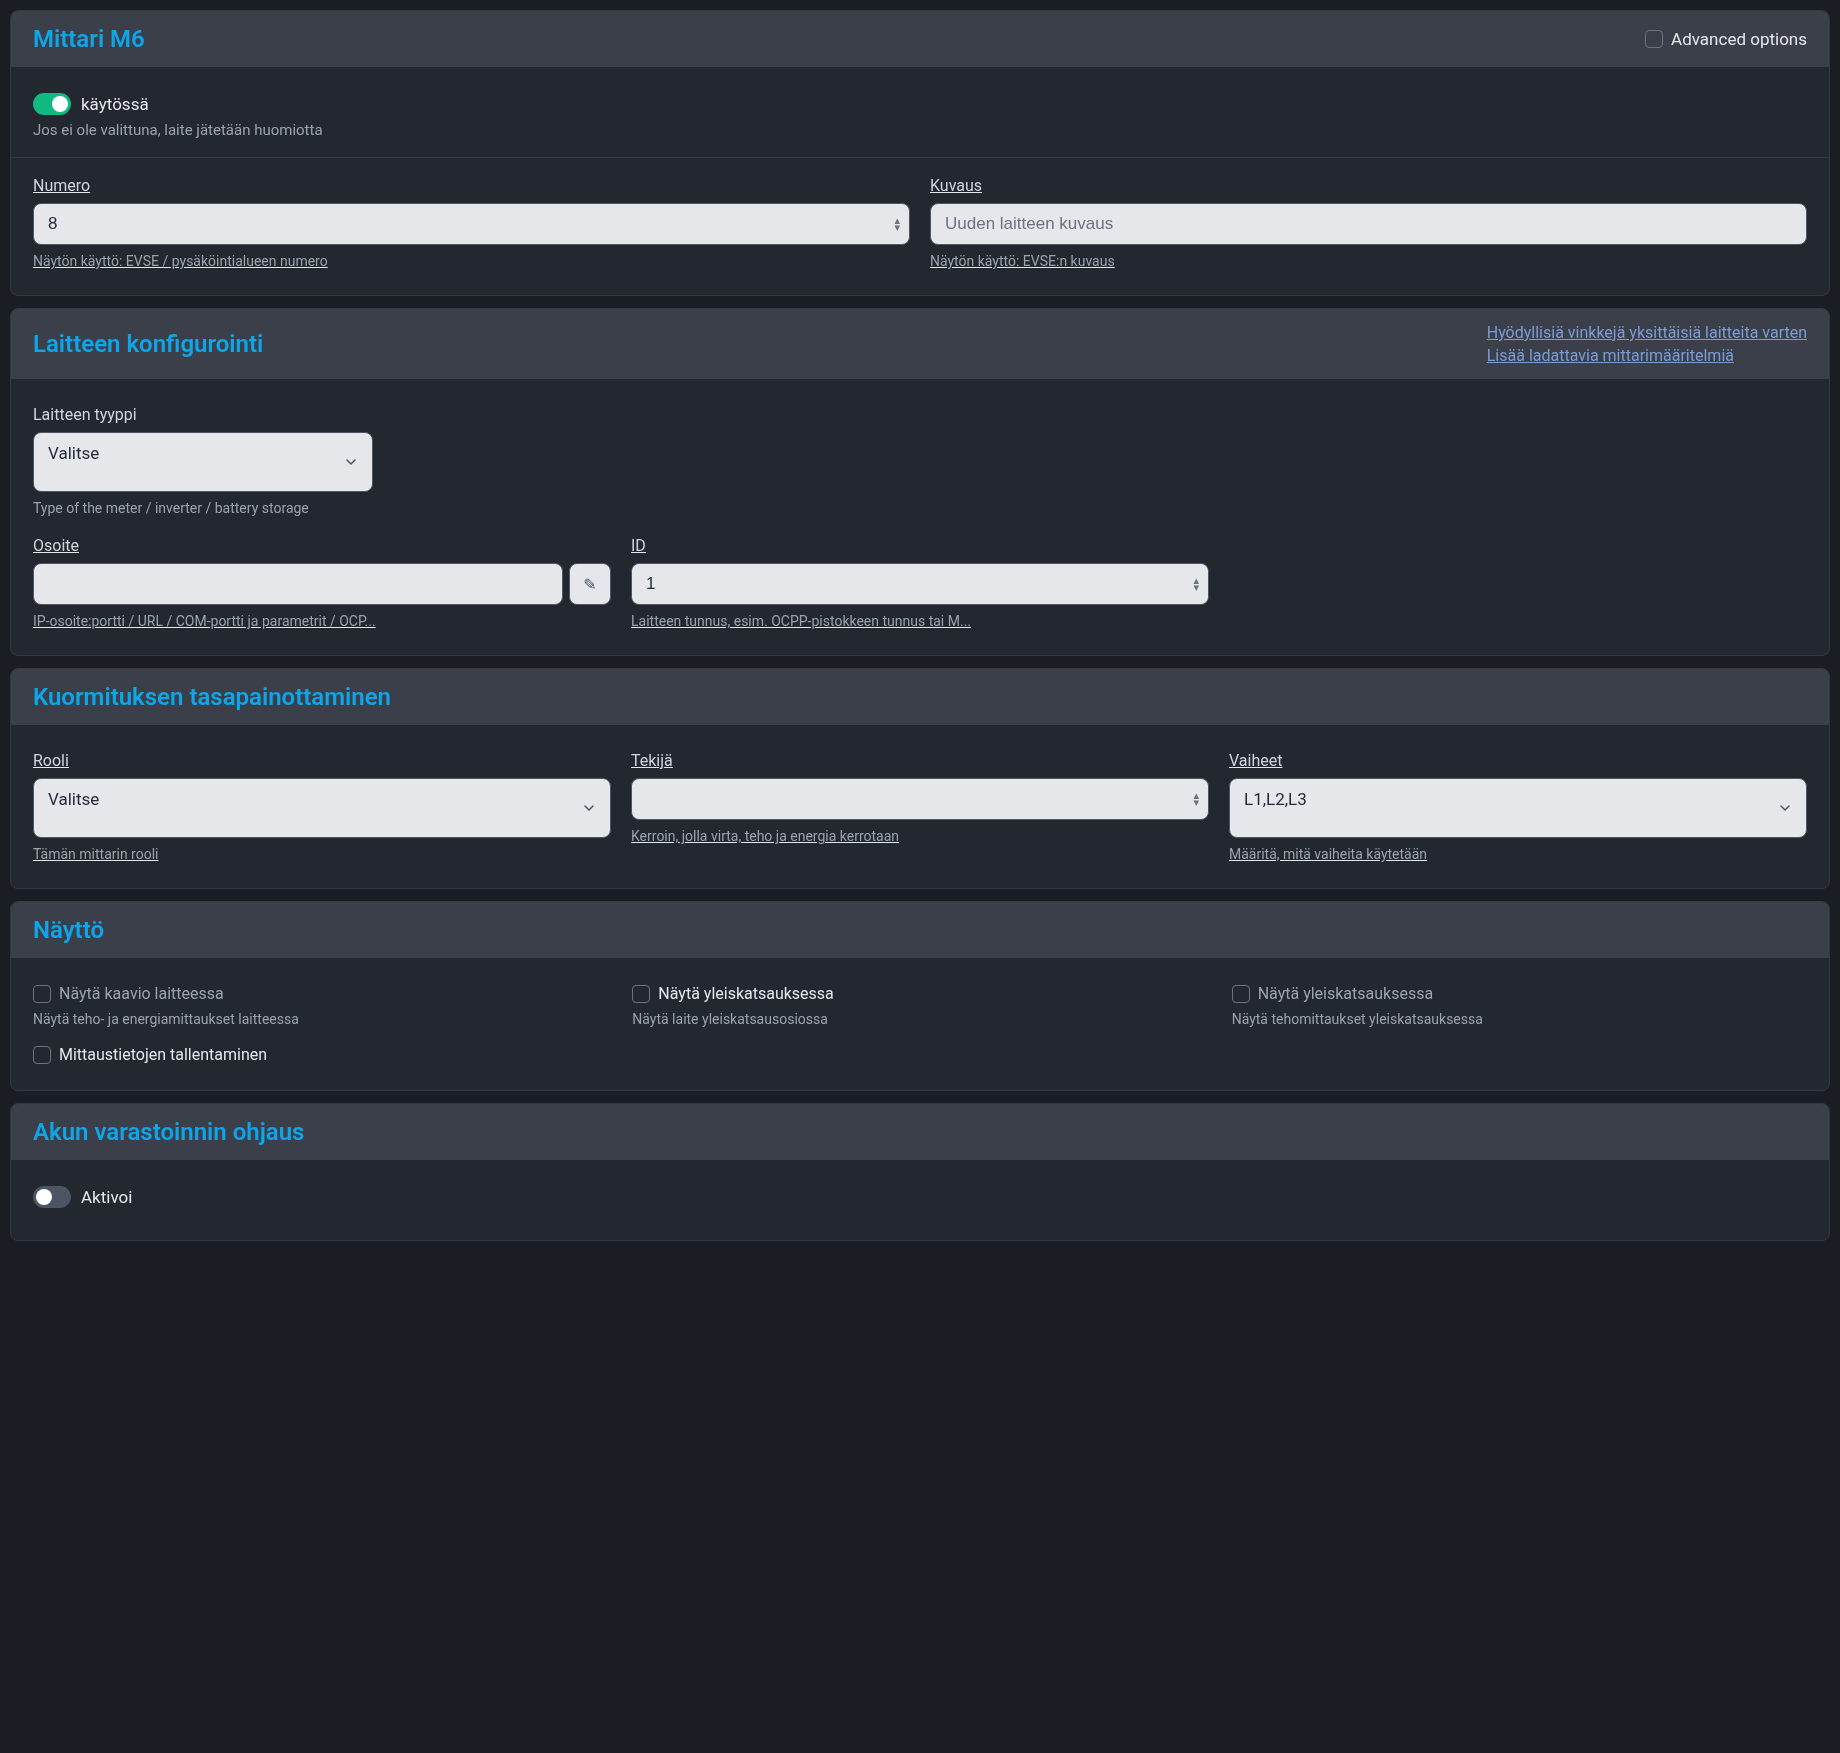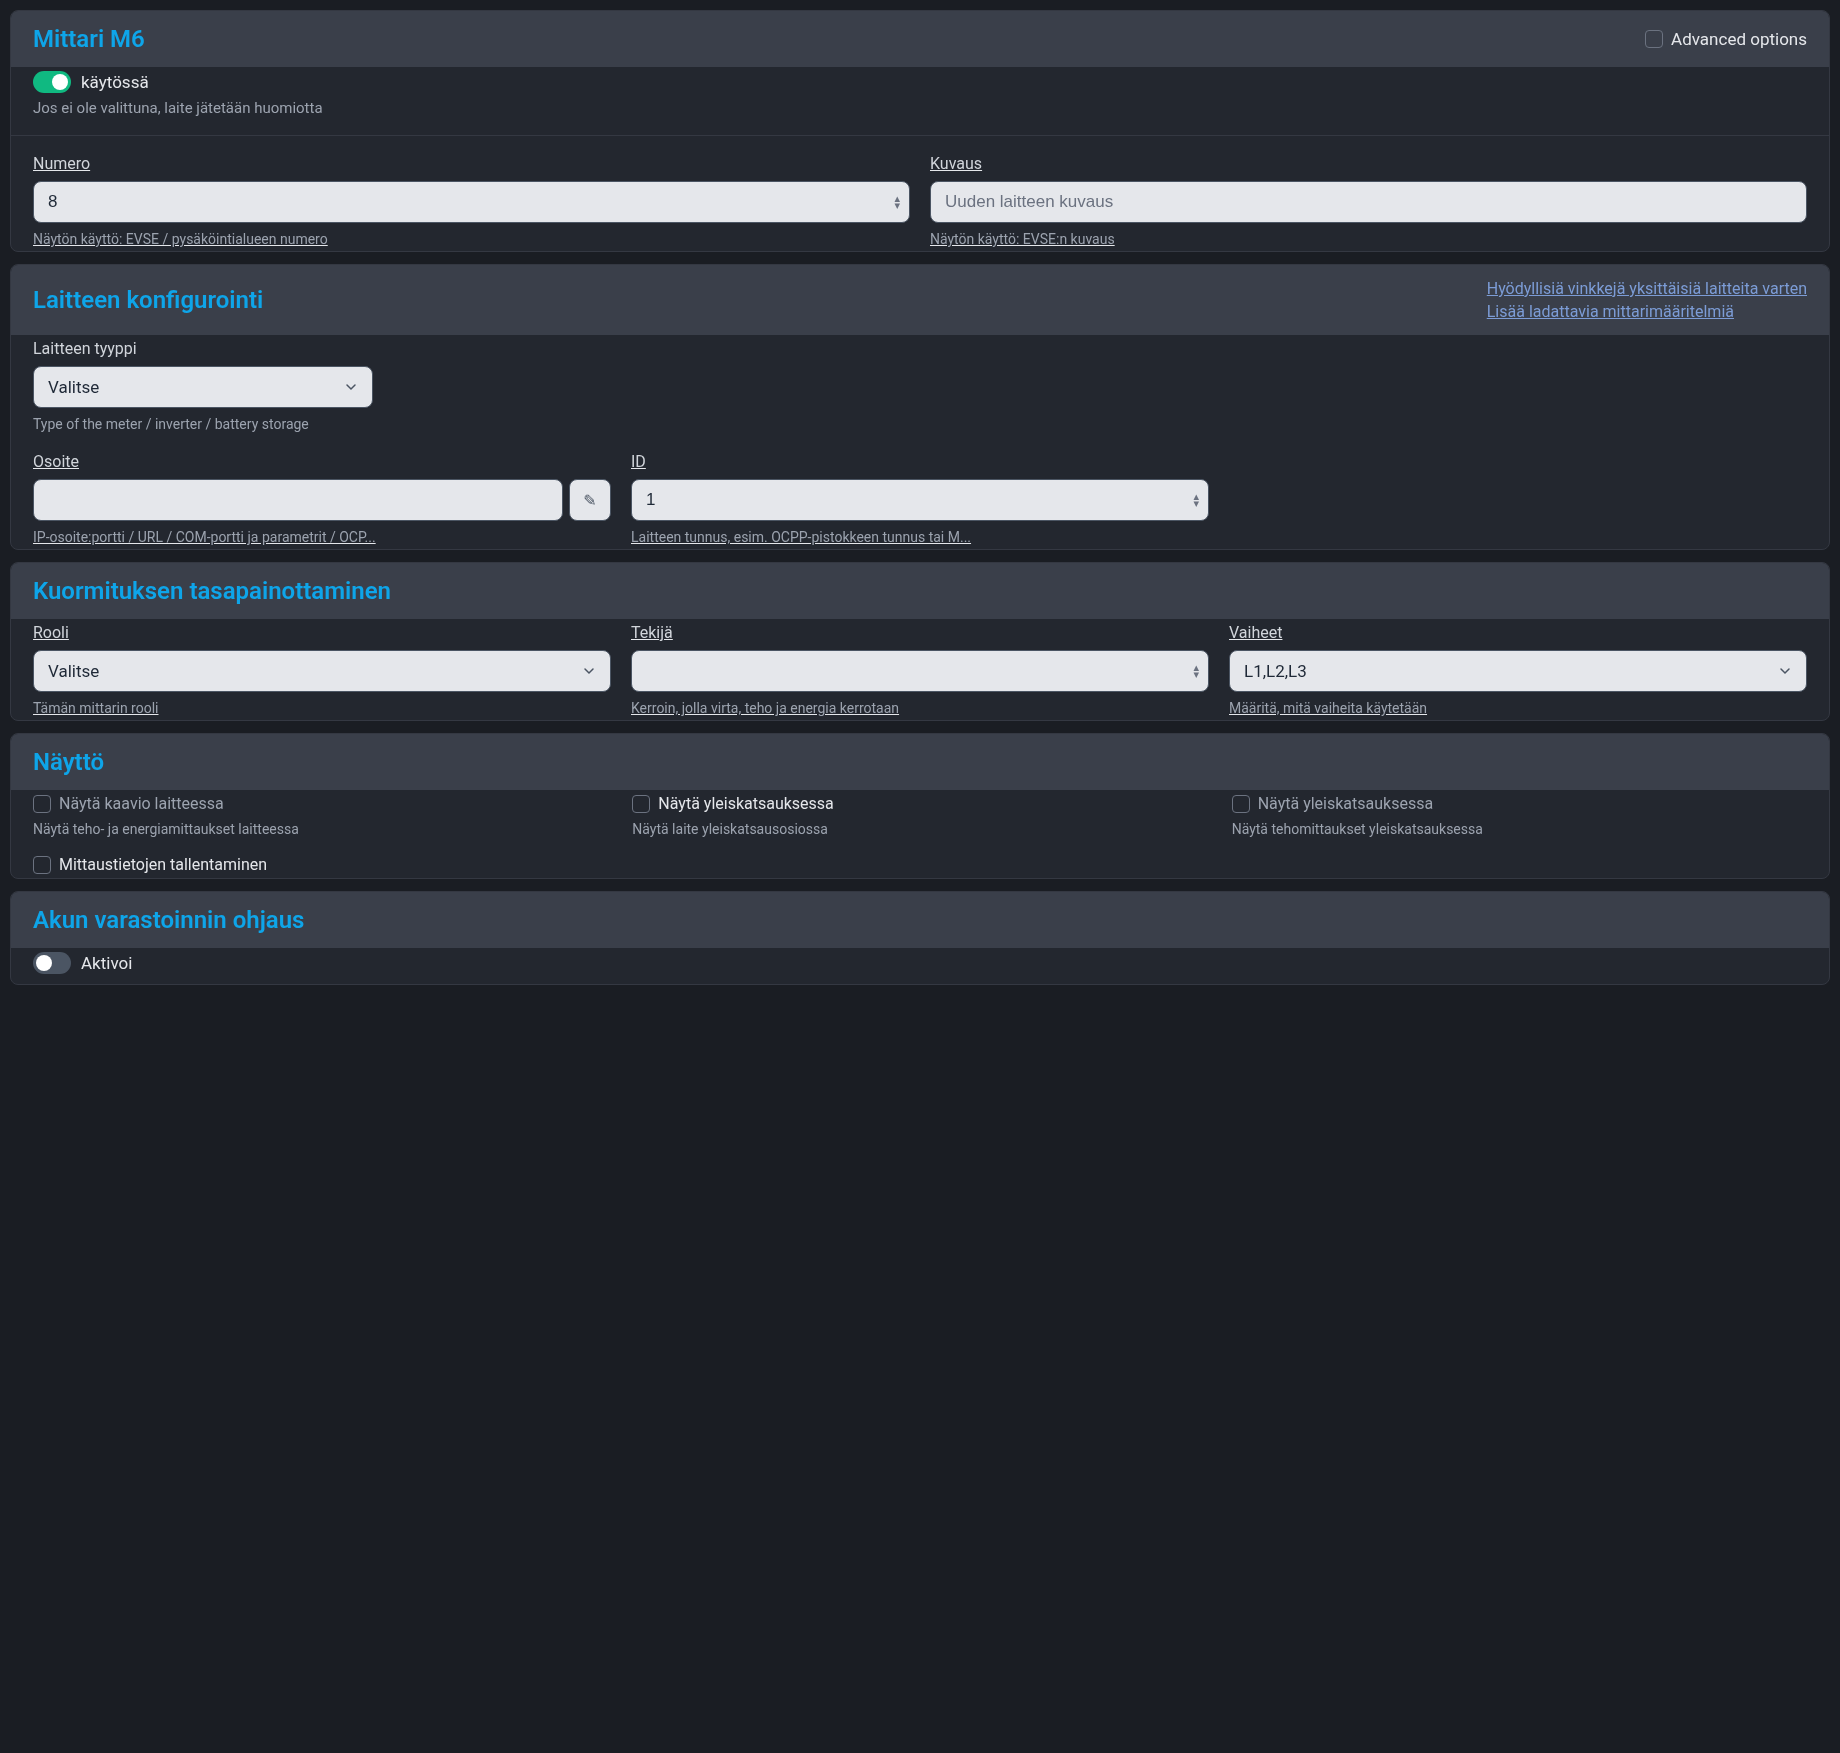--- a/index.html
+++ b/index.html
@@ -27,21 +27,21 @@
       display: flex;
       justify-content: space-between;
       align-items: center;
     }
     .panel-title {
       font-size: 24px;
       font-weight: 600;
       color: #0ea5e9;
     }
     .panel-body {
-      padding: 4px 22px;
+      padding: 26px 22px;
     }
     .adv-options {
       display: flex;
       align-items: center;
       gap: 8px;
       color: #e5e7eb;
       font-size: 17px;
     }
     .checkbox {
       width: 18px;
@@ -159,21 +159,21 @@
       position: relative;
     }
     .select {
       width: 100%;
       background: #e5e7eb;
       color: #1f2937;
       border: 1px solid #4b5563;
       border-radius: 8px;
       padding: 10px 14px;
       font-size: 17px;
-      height: 42px;
+      height: 60px;
       appearance: none;
       cursor: pointer;
     }
     .chevron {
       position: absolute;
       right: 14px;
       top: 50%;
       transform: translateY(-50%);
       pointer-events: none;
     }

